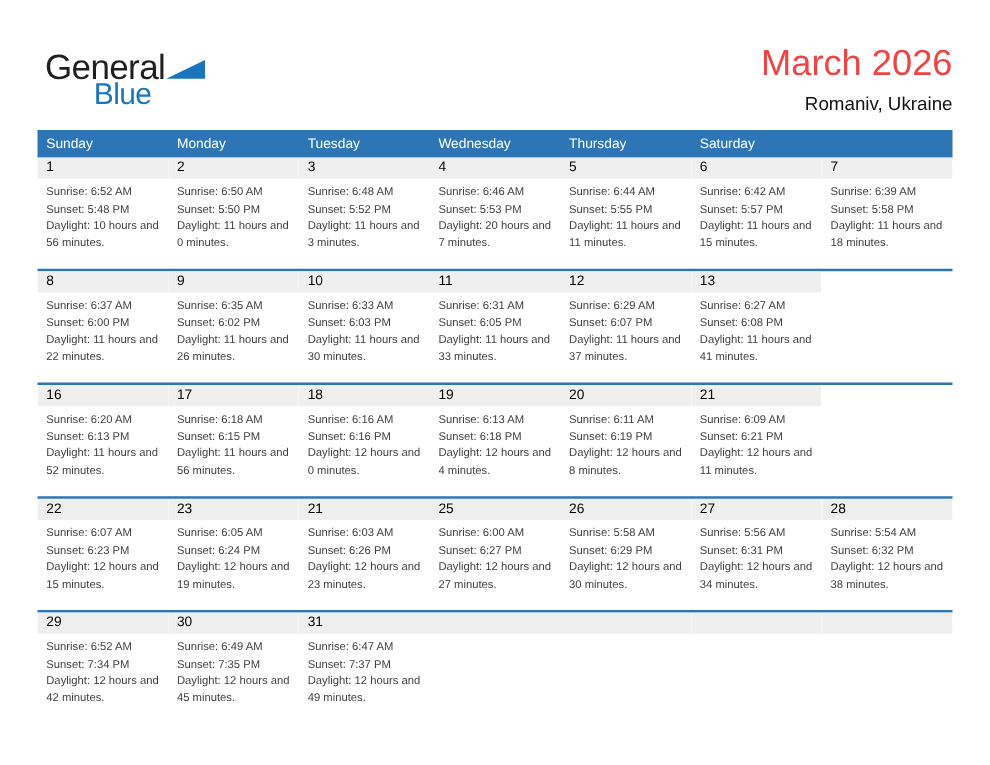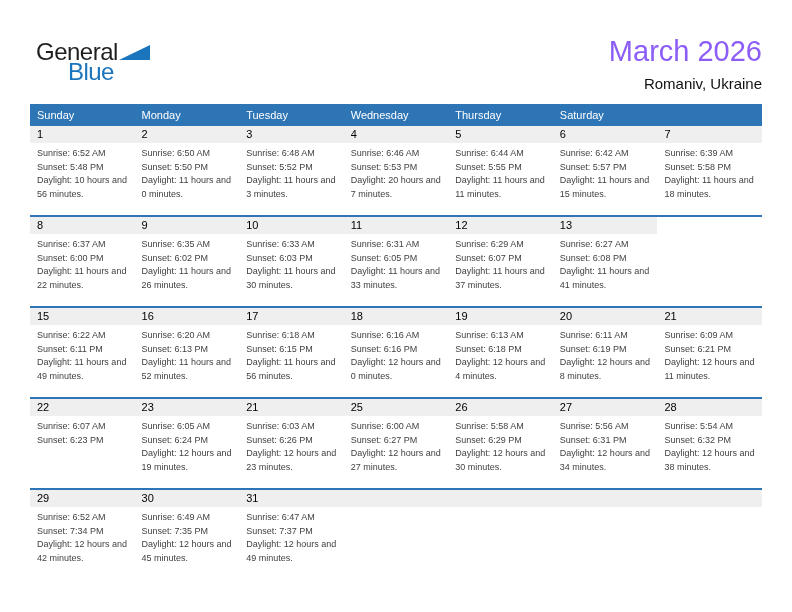--- a/index.html
+++ b/index.html
@@ -14,21 +14,21 @@
 
   
   .logo {
     position: absolute;
     left: 36px;
     top: 40px;
     line-height: 1;
     white-space: nowrap;
   }
   .logo-general {
-    font-size: 24px;
+    font-size: 28px;
     color: #1f1f1f;
     letter-spacing: -0.5px;
   }
   .logo-flag {
     display: inline-block;
     width: 0;
     height: 0;
     border-bottom: 15px solid var(--logo-blue, #1B75BC);
     border-left: 31px solid transparent;
     margin-left: 1px;
@@ -45,21 +45,21 @@
 
   .title-block {
     position: absolute;
     right: 30px;
     top: 34px;
     text-align: right;
   }
   .month-title {
     font-size: 29px;
     line-height: 34px;
-    color: #8b5cf6;
+    color: #ef4444;
   }
   .location {
     font-size: 15px;
     margin-top: 7px;
     color: #111111;
   }
 
   
   .calendar {
     position: absolute;
@@ -231,28 +231,20 @@
     <div class="daynum">13</div>
     <div class="details">
       <div class="line">Sunrise: 6:27 AM</div>
       <div class="line">Sunset: 6:08 PM</div>
       <div class="line">Daylight: 11 hours and 41 minutes.</div>
     </div>
   </div>
         </div>
         <div class="week-row">
           <div class="cell">
-    <div class="daynum">15</div>
-    <div class="details">
-      <div class="line">Sunrise: 6:22 AM</div>
-      <div class="line">Sunset: 6:11 PM</div>
-      <div class="line">Daylight: 11 hours and 49 minutes.</div>
-    </div>
-  </div>
-          <div class="cell">
     <div class="daynum">16</div>
     <div class="details">
       <div class="line">Sunrise: 6:20 AM</div>
       <div class="line">Sunset: 6:13 PM</div>
       <div class="line">Daylight: 11 hours and 52 minutes.</div>
     </div>
   </div>
           <div class="cell">
     <div class="daynum">17</div>
     <div class="details">
@@ -293,20 +285,21 @@
       <div class="line">Daylight: 12 hours and 11 minutes.</div>
     </div>
   </div>
         </div>
         <div class="week-row">
           <div class="cell">
     <div class="daynum">22</div>
     <div class="details">
       <div class="line">Sunrise: 6:07 AM</div>
       <div class="line">Sunset: 6:23 PM</div>
+      <div class="line">Daylight: 12 hours and 15 minutes.</div>
     </div>
   </div>
           <div class="cell">
     <div class="daynum">23</div>
     <div class="details">
       <div class="line">Sunrise: 6:05 AM</div>
       <div class="line">Sunset: 6:24 PM</div>
       <div class="line">Daylight: 12 hours and 19 minutes.</div>
     </div>
   </div>

